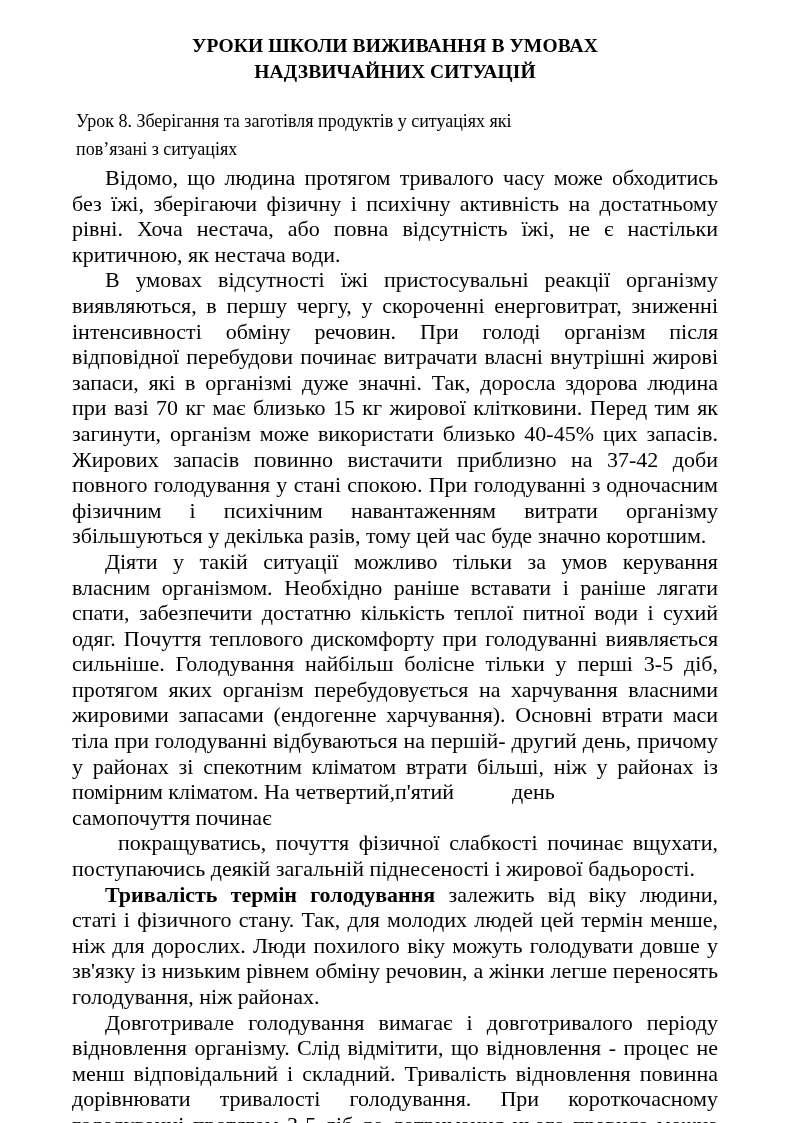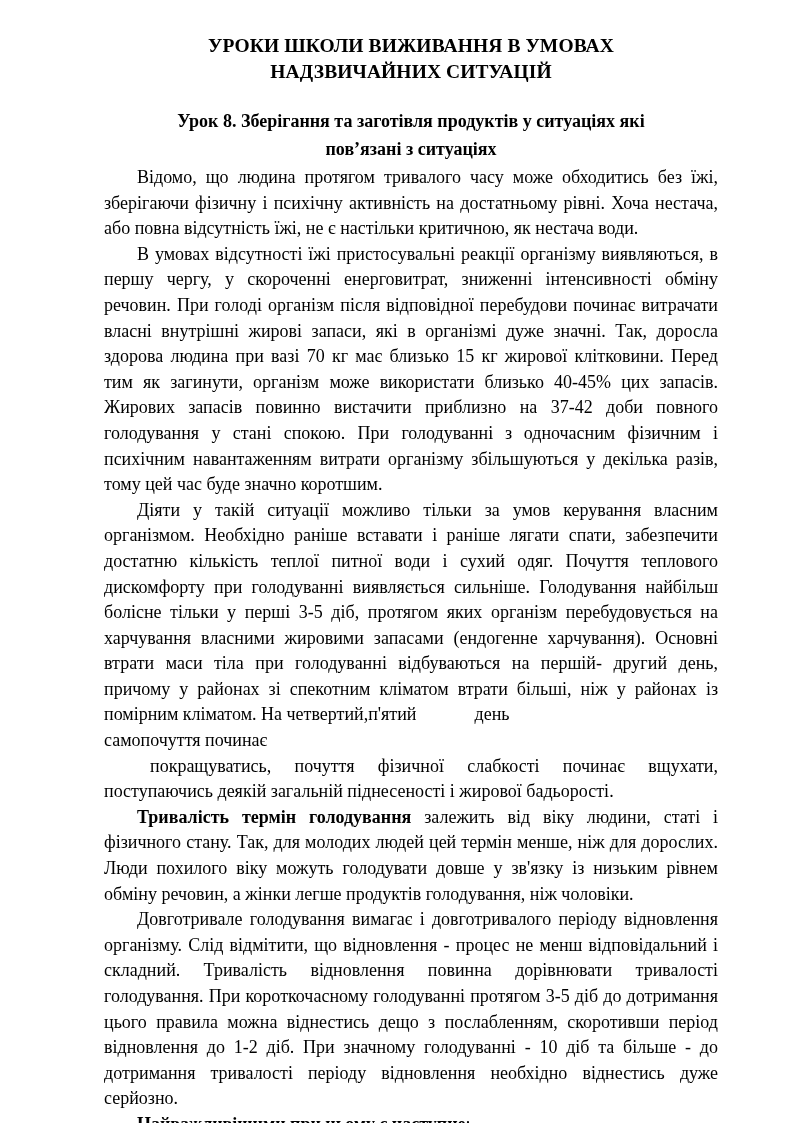--- a/index.html
+++ b/index.html
@@ -13,43 +13,42 @@
     height: 1123px;
     overflow: hidden;
     font-family: "Liberation Serif", "DejaVu Serif", serif;
     color: #000000;
     -webkit-font-smoothing: antialiased;
   }
   .page {
     box-sizing: border-box;
     width: 790px;
     height: 792px;
-    padding: 33px 72px 0 104px;
+    padding: 33px 72px 0 72px;
     background: #ffffff;
   }
   .doc-title {
     text-align: center;
     font-weight: bold;
     font-size: 19.5px;
     line-height: 26px;
     letter-spacing: 0.1px;
     margin: 0 0 22px 0;
     padding: 0 6px;
   }
   .lesson-heading {
-    text-align: center;
-    font-weight: bold;
+    font-weight: normal;
     font-size: 18px;
     line-height: 28px;
     margin: 0 0 2px 0;
     padding: 0 4px;
   }
   p.body-par {
     margin: 0;
-    font-size: 18px;
+    font-size: 22px;
     line-height: 25.6px;
     text-align: justify;
     text-indent: 33px;
     hyphens: none;
   }
   p.body-par.no-indent {
     text-indent: 0;
     text-decoration: underline;
   }
   p.body-par.indent-wide {
@@ -91,21 +90,21 @@
 
   <p class="body-par">
     <span>Діяти у такій ситуації можливо тільки за умов керування власним організмом. Необхідно раніше вставати і раніше лягати спати, забезпечити достатню кількість теплої питної води і сухий одяг. Почуття теплового дискомфорту при голодуванні виявляється сильніше. Голодування найбільш болісне тільки у перші 3-5 діб, протягом яких організм перебудовується на харчування власними жировими запасами (ендогенне харчування). Основні втрати маси тіла при голодуванні відбуваються на першій- другий день, причому у районах зі спекотним кліматом втрати більші, ніж у районах із помірним кліматом. На четвертий,п'ятий</span><span class="gap-wide"></span><span>день</span><br><span>самопочуття починає</span>
   </p>
 
   <p class="body-par indent-wide">
     <span>покращуватись, почуття фізичної слабкості починає вщухати, поступаючись деякій загальній піднесеності і жирової бадьорості.</span>
   </p>
 
   <p class="body-par">
-    <b class="lead">Тривалість термін голодування</b><span> залежить від віку людини, статі і фізичного стану. Так, для молодих людей цей термін менше, ніж для дорослих. Люди похилого віку можуть голодувати довше у зв'язку із низьким рівнем обміну речовин, а жінки легше продуктів голодування, ніж чоловіки.</span>
+    <b class="lead">Тривалість термін голодування</b><span> залежить від віку людини, статі і фізичного стану. Так, для молодих людей цей термін менше, ніж для дорослих. Люди похилого віку можуть голодувати довше у зв'язку із низьким рівнем обміну речовин, а жінки легше переносять голодування, ніж районах.</span>
   </p>
 
   <p class="body-par">
     <span>Довготривале голодування вимагає і довготривалого періоду відновлення організму. Слід відмітити, що відновлення - процес не менш відповідальний і складний. Тривалість відновлення повинна дорівнювати тривалості голодування. При короткочасному голодуванні протягом 3-5 діб до дотримання цього правила можна віднестись дещо з послабленням, скоротивши період відновлення до 1-2 діб. При значному голодуванні - 10 діб та більше - до дотримання тривалості періоду відновлення необхідно віднестись дуже серйозно.</span>
   </p>
 
   <p class="body-par no-indent" style="text-indent:33px;">
     <b class="lead">Найважливішими при цьому є наступне</b><span>:</span>
   </p>
 

